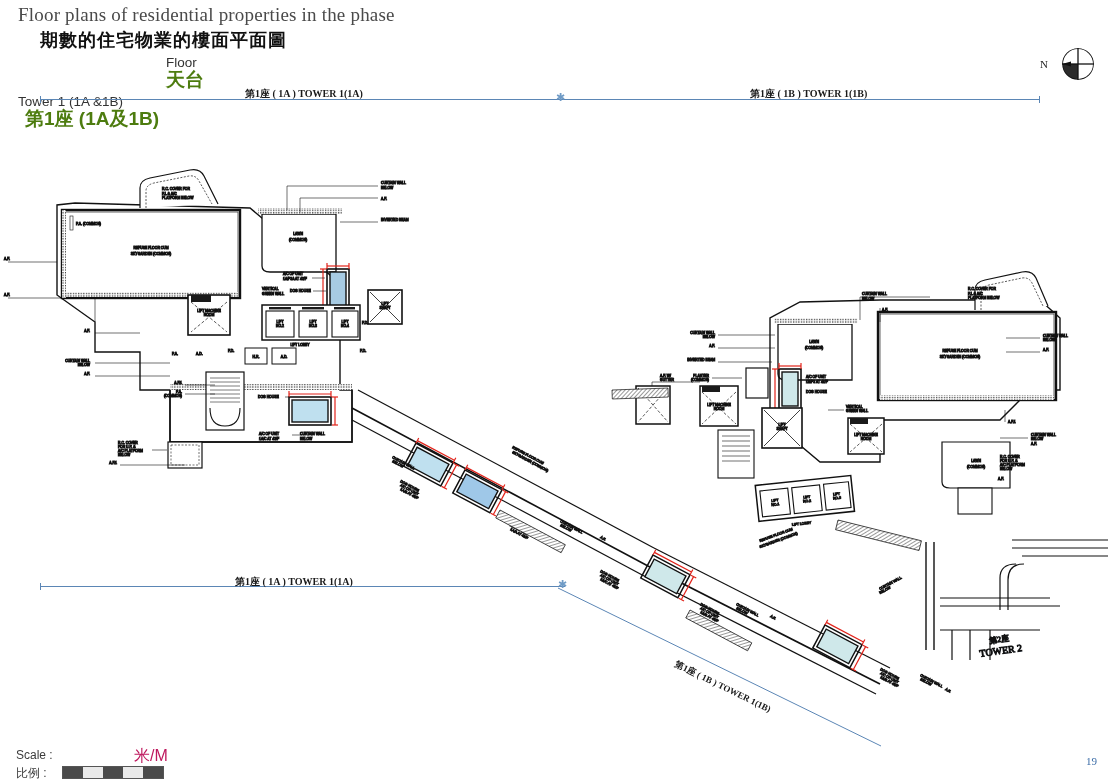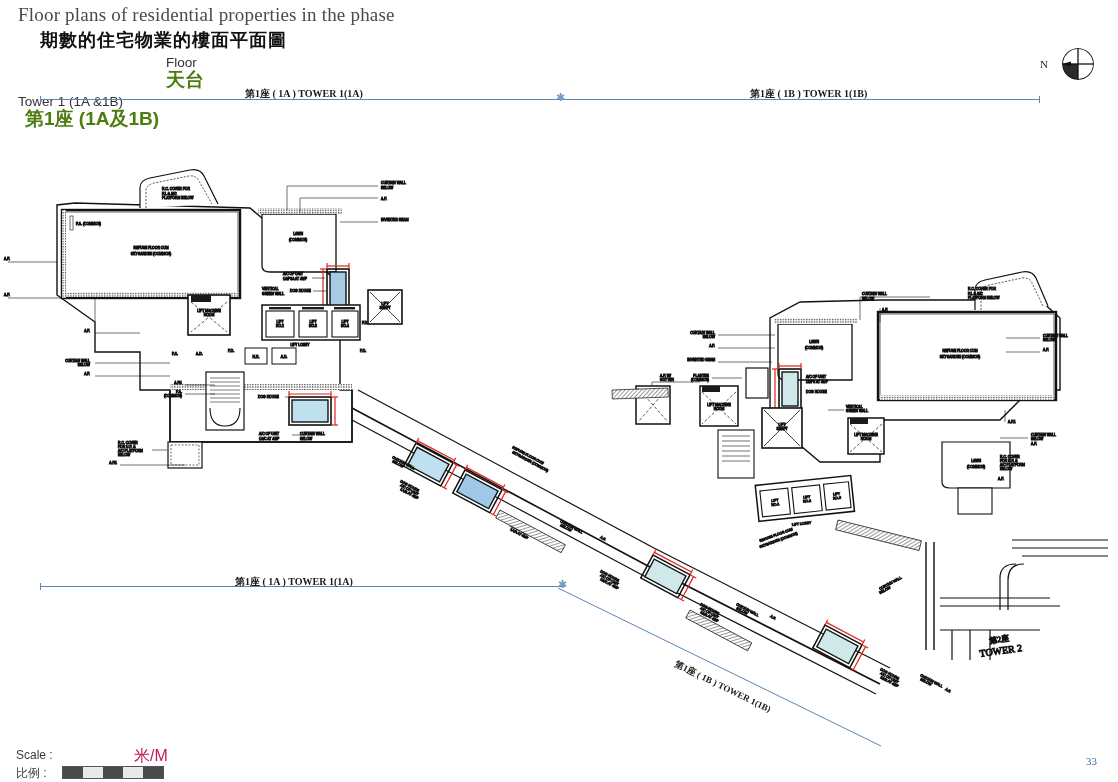--- a/index.html
+++ b/index.html
@@ -530,13 +530,13 @@
     <i style="background:#4a4a4a"></i>
       <i style="background:#e9e9e9"></i>
     <i style="background:#4a4a4a"></i>
       <i style="background:#e9e9e9"></i>
     <i style="background:#4a4a4a"></i>
   </div>
   <div class="num" style="left:44px;">0</div>
   <div class="num" style="left:142px;">5</div>
 </div>
 
-<div class="abs" id="pageno">33</div>
+<div class="abs" id="pageno">19</div>
 
 </body></html>

